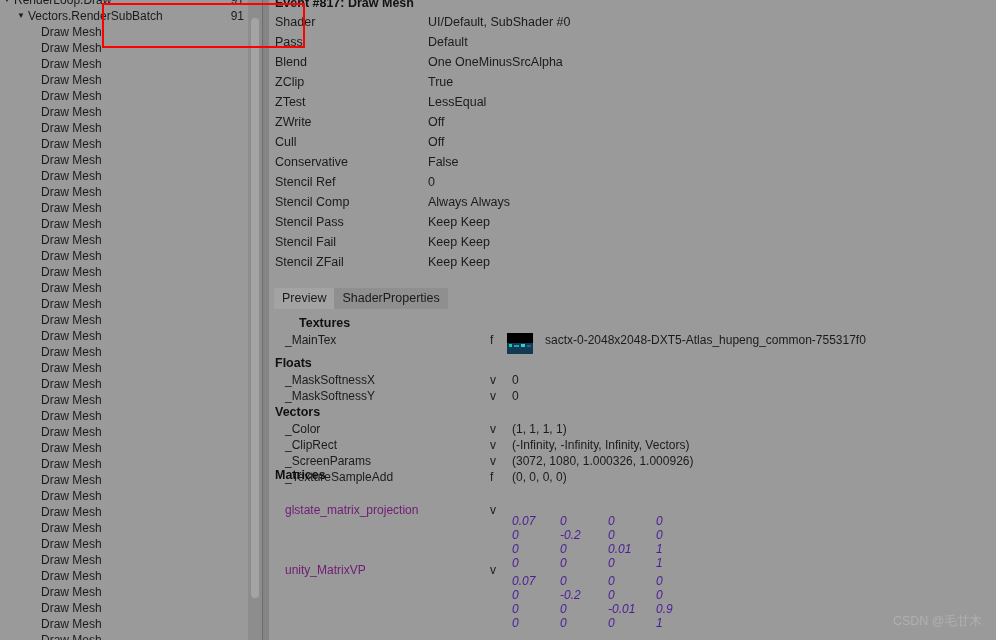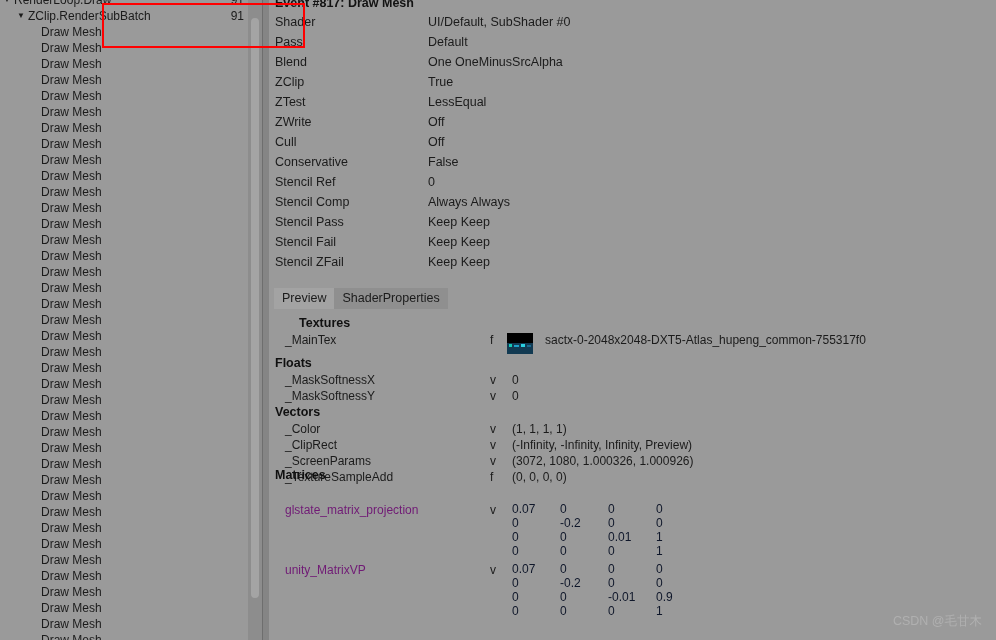--- a/index.html
+++ b/index.html
@@ -243,24 +243,25 @@
     position: absolute;
     left: 243px; top: 0;
   }
   .mat-line {
     position: relative;
     height: 14px;
     line-height: 14px;
   }
   .mat-cell {
     position: absolute;
-    top: 0;
+    top: 12px;
     font-size: 12px;
-    color: #0f172a;
-    white-space: nowrap;
+    color: #4c1d95;
+    white-space: nowrap;
+    font-style: italic;
   }
   .mc0 { left: 0px; }
   .mc1 { left: 48px; }
   .mc2 { left: 96px; }
   .mc3 { left: 144px; }
 
   
   #annotation-rect {
     position: absolute;
     left: 102px; top: 3px;
@@ -287,21 +288,21 @@
 
 <div id="tree-panel">
   <div id="tree-rows">
       <div class="tree-row d0" style="top: -8px; position: absolute; left: 0px; width: 262px;">
         <span class="tw-arrow">▼</span>
         <span class="tw-label">RenderLoop.Draw</span>
         <span class="tw-value">91</span>
       </div>
       <div class="tree-row d1" style="top: 8px; position: absolute; left: 0px; width: 262px;">
         <span class="tw-arrow">▼</span>
-        <span class="tw-label">ZClip.RenderSubBatch</span>
+        <span class="tw-label">Vectors.RenderSubBatch</span>
         <span class="tw-value">91</span>
       </div>
       <div class="tree-row d2" style="top: 24px; position: absolute; left: 0px; width: 262px;">
         <span class="tw-label">Draw Mesh</span>
       </div>
       <div class="tree-row d2" style="top: 40px; position: absolute; left: 0px; width: 262px;">
         <span class="tw-label">Draw Mesh</span>
       </div>
       <div class="tree-row d2" style="top: 56px; position: absolute; left: 0px; width: 262px;">
         <span class="tw-label">Draw Mesh</span>
@@ -515,21 +516,21 @@
       </div>
       <div class="sec-head" style="top: 404px;">Vectors</div>
       <div class="sp-row" style="top: 421px;">
         <span class="sp-name">_Color</span>
         <span class="sp-flag">v</span>
         <span class="sp-value">(1, 1, 1, 1)</span>
       </div>
       <div class="sp-row" style="top: 437px;">
         <span class="sp-name">_ClipRect</span>
         <span class="sp-flag">v</span>
-        <span class="sp-value">(-Infinity, -Infinity, Infinity, Preview)</span>
+        <span class="sp-value">(-Infinity, -Infinity, Infinity, Vectors)</span>
       </div>
       <div class="sp-row" style="top: 453px;">
         <span class="sp-name">_ScreenParams</span>
         <span class="sp-flag">v</span>
         <span class="sp-value">(3072, 1080, 1.000326, 1.000926)</span>
       </div>
       <div class="sp-row" style="top: 469px;">
         <span class="sp-name">_TextureSampleAdd</span>
         <span class="sp-flag">f</span>
         <span class="sp-value">(0, 0, 0, 0)</span>

